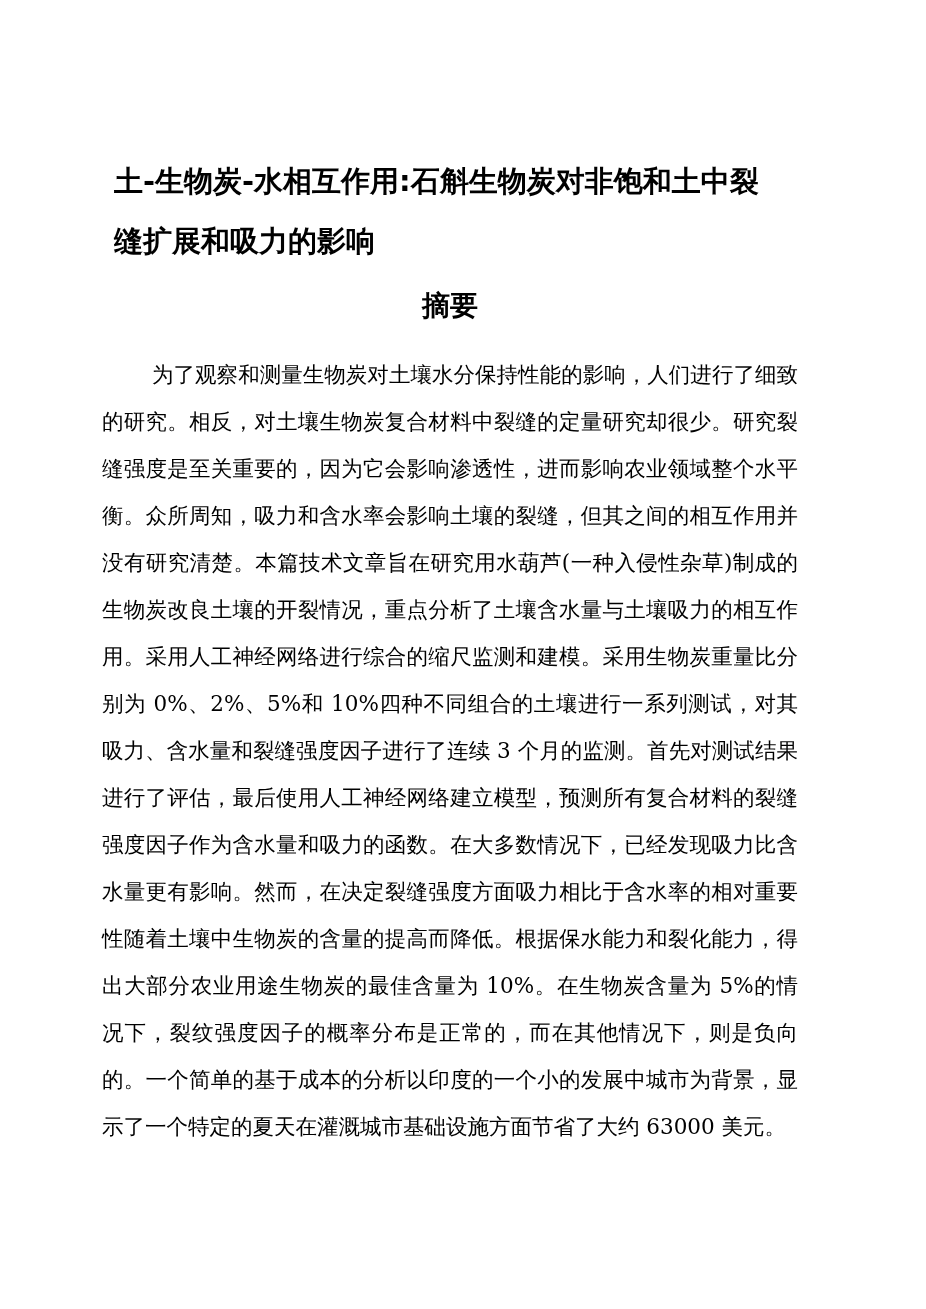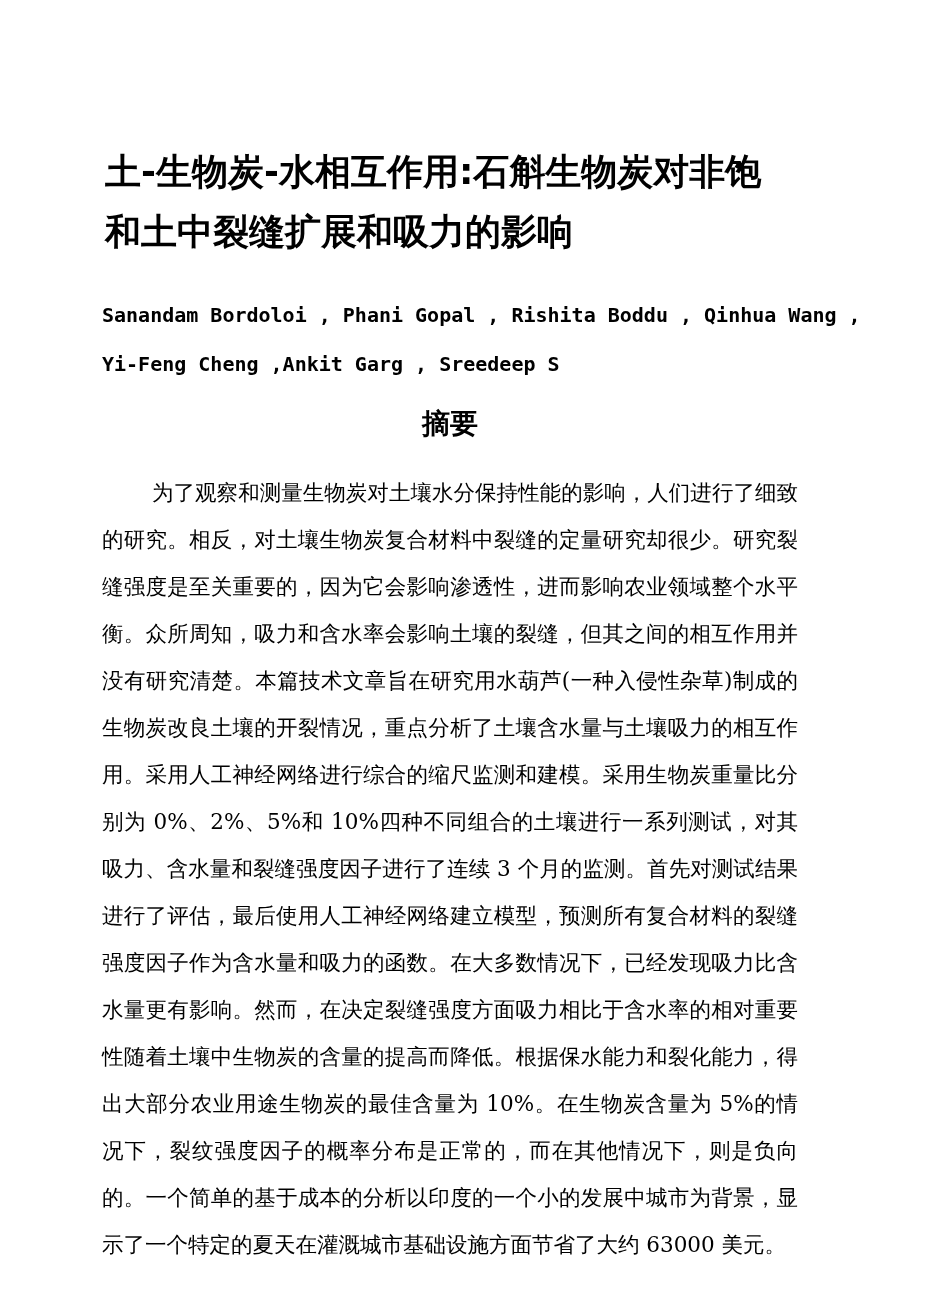--- a/index.html
+++ b/index.html
@@ -11,24 +11,24 @@
     position: relative;
     width: 926px;
     height: 1309px;
     background: #ffffff;
     color: #000000;
     overflow: hidden;
     box-sizing: border-box;
     padding: 139px 128px 0 102px;
   }
   .title {
-    margin: 3px;
+    margin: 12px;
     font-family: "DejaVu Sans", "Liberation Sans", sans-serif;
     font-weight: bold;
-    font-size: 36px;
+    font-size: 29px;
     line-height: 60px;
   }
   .authors {
     margin-top: 29px;
     font-family: "DejaVu Sans Mono", "Liberation Mono", monospace;
     font-weight: bold;
     font-size: 20px;
     line-height: 49px;
   }
   .author-line {
@@ -51,22 +51,18 @@
     text-indent: 50px;
   }
 </style>
 </head>
 <body>
 
 <div class="page">
 
   <h1 class="title">土-生物炭-水相互作用:石斛生物炭对非饱和土中裂缝扩展和吸力的影响</h1>
 
-  <div class="authors">
-    <div class="author-line">Sanandam Bordoloi , Phani Gopal , Rishita Boddu , Qinhua Wang ,</div>
-    <div class="author-line">Yi-Feng Cheng ,Ankit Garg , Sreedeep S</div>
-  </div>
 
   <h2 class="abstract-heading">摘要</h2>
 
   <p class="abstract-body">为了观察和测量生物炭对土壤水分保持性能的影响，人们进行了细致的研究。相反，对土壤生物炭复合材料中裂缝的定量研究却很少。研究裂缝强度是至关重要的，因为它会影响渗透性，进而影响农业领域整个水平衡。众所周知，吸力和含水率会影响土壤的裂缝，但其之间的相互作用并没有研究清楚。本篇技术文章旨在研究用水葫芦(一种入侵性杂草)制成的生物炭改良土壤的开裂情况，重点分析了土壤含水量与土壤吸力的相互作用。采用人工神经网络进行综合的缩尺监测和建模。采用生物炭重量比分别为 0%、2%、5%和 10%四种不同组合的土壤进行一系列测试，对其吸力、含水量和裂缝强度因子进行了连续 3 个月的监测。首先对测试结果进行了评估，最后使用人工神经网络建立模型，预测所有复合材料的裂缝强度因子作为含水量和吸力的函数。在大多数情况下，已经发现吸力比含水量更有影响。然而，在决定裂缝强度方面吸力相比于含水率的相对重要性随着土壤中生物炭的含量的提高而降低。根据保水能力和裂化能力，得出大部分农业用途生物炭的最佳含量为 10%。在生物炭含量为 5%的情况下，裂纹强度因子的概率分布是正常的，而在其他情况下，则是负向的。一个简单的基于成本的分析以印度的一个小的发展中城市为背景，显示了一个特定的夏天在灌溉城市基础设施方面节省了大约 63000 美元。</p>
 
 </div>
 
 </body></html>

